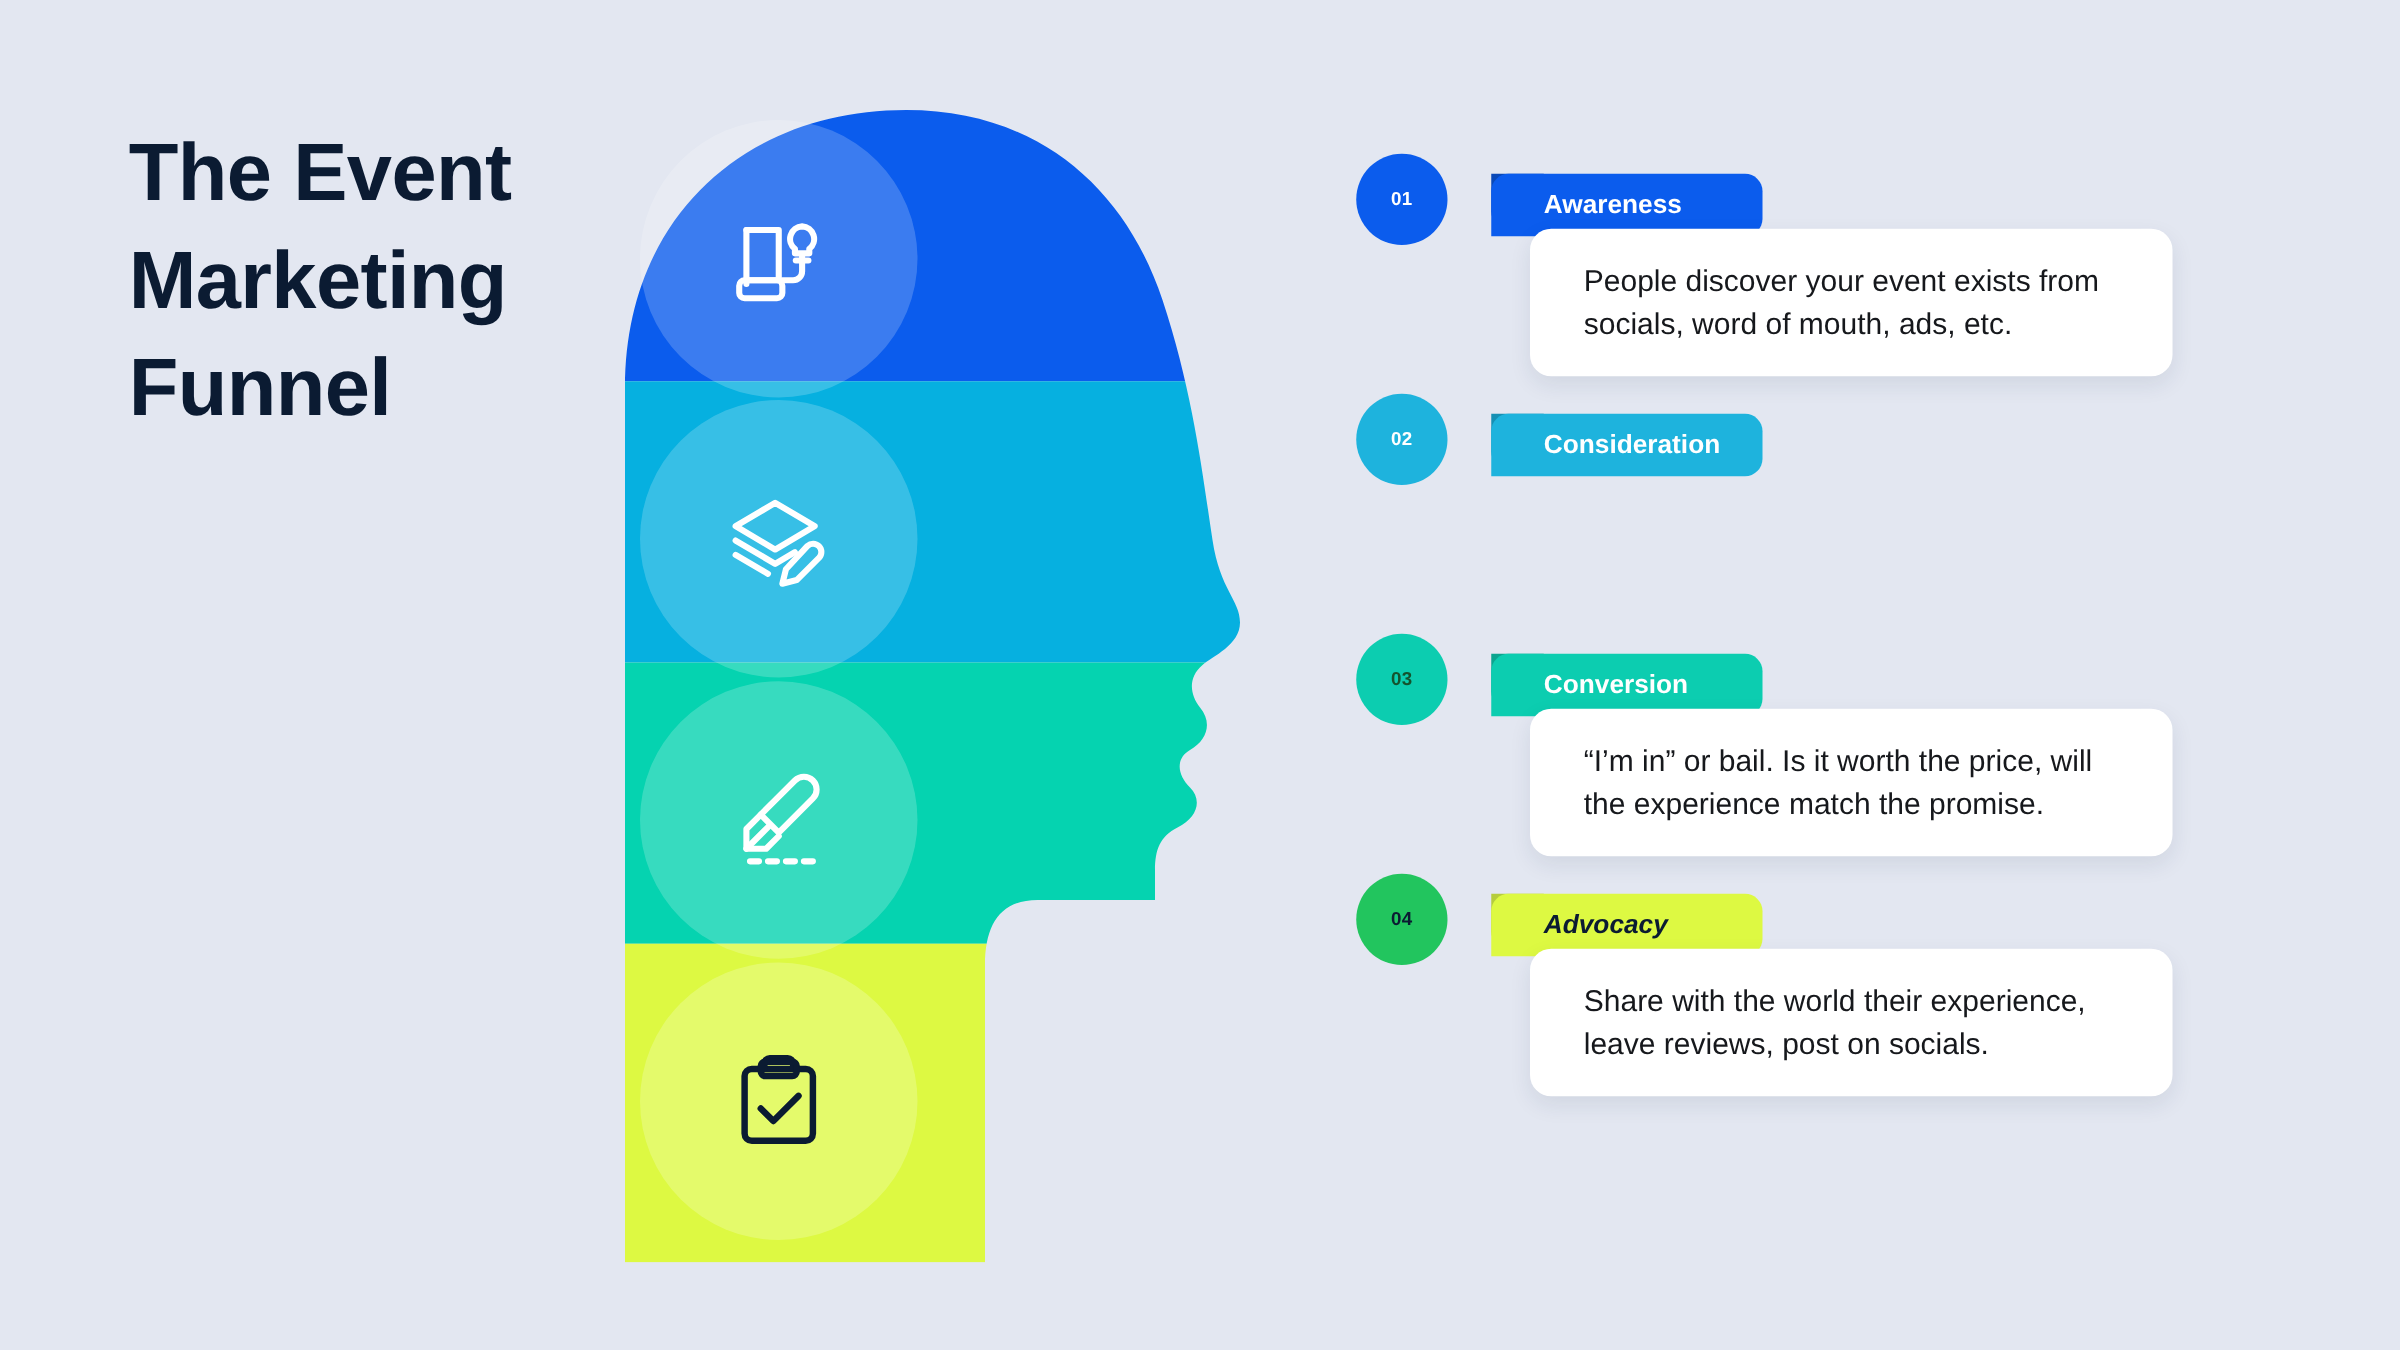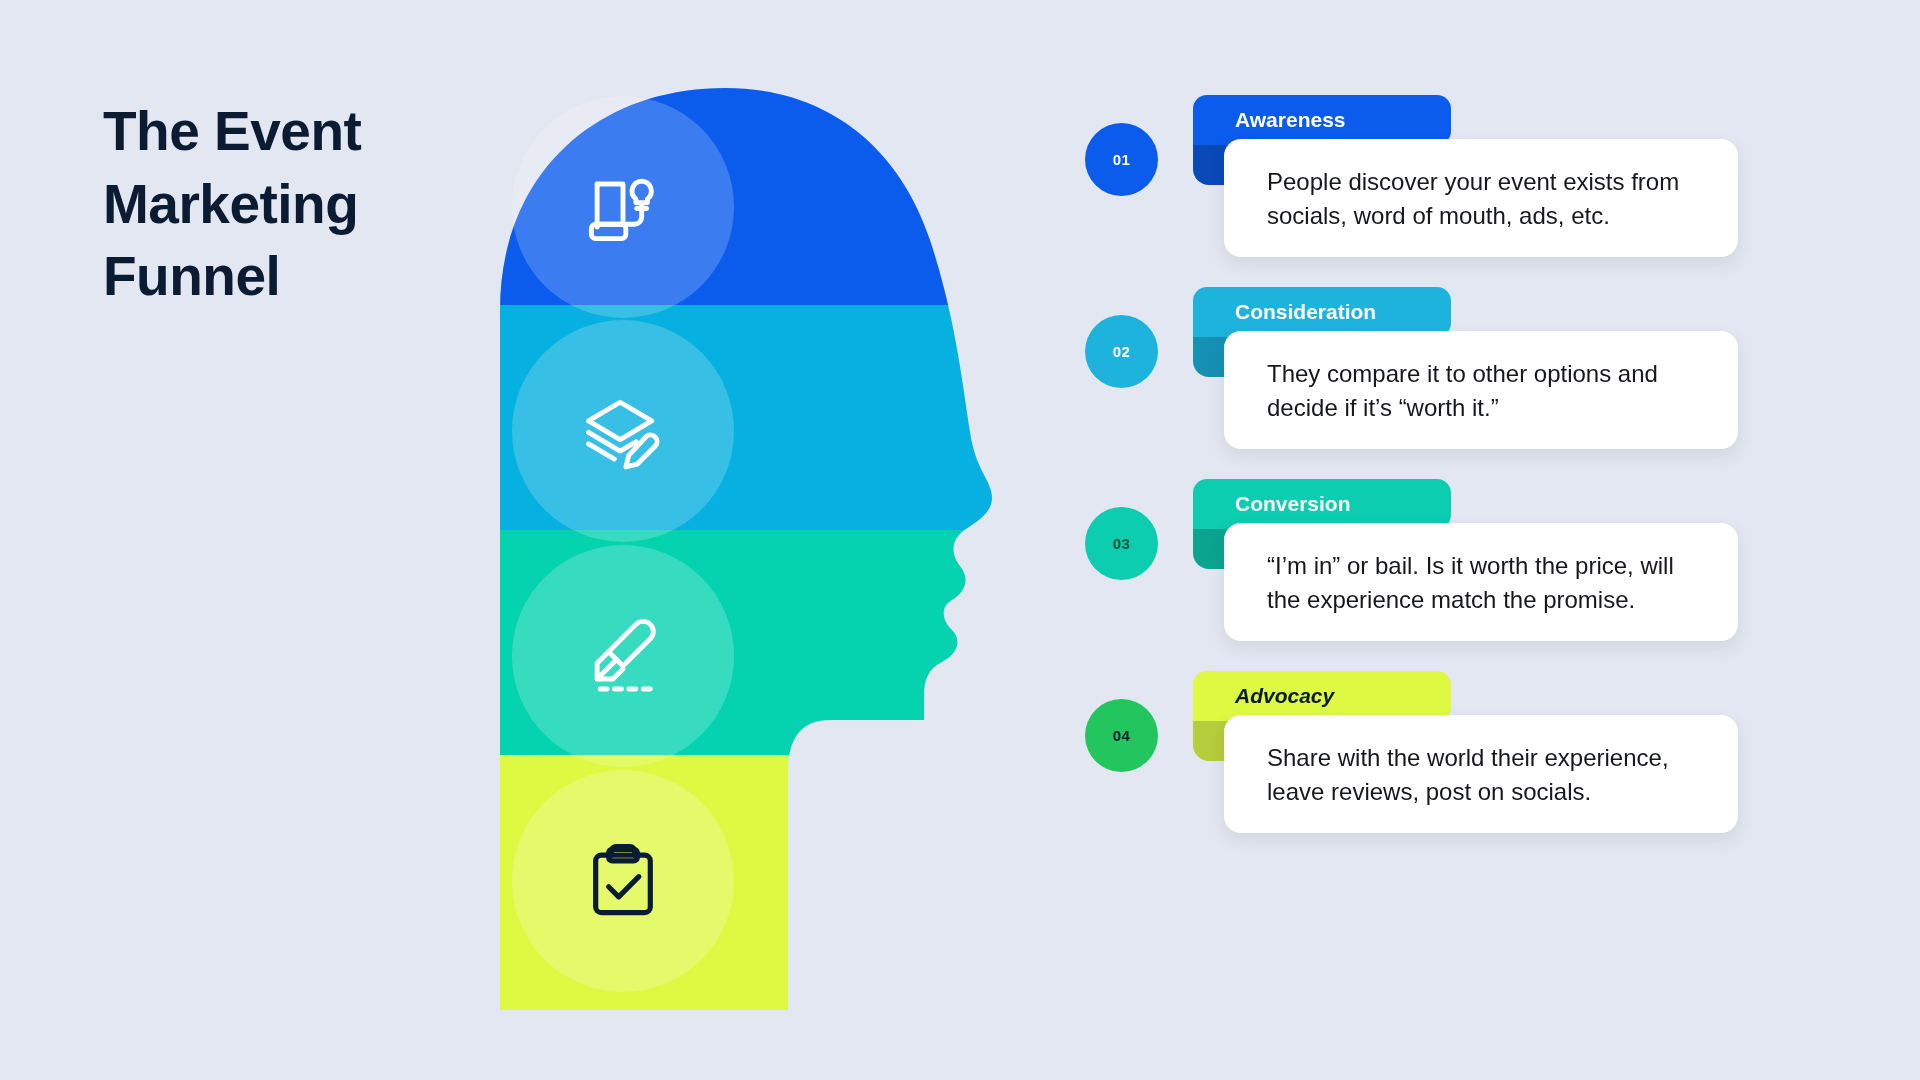--- a/index.html
+++ b/index.html
@@ -9,21 +9,21 @@
     font-family:"Liberation Sans", sans-serif;
     overflow:hidden;
   }
   #stage { position:relative; width:1920px; height:1080px; }
 
   
   .title {
     position:absolute;
     left:103px; top:95px;
     width:400px;
-    font-size:55px;
+    font-size:65px;
     font-weight:bold;
     line-height:1.32;
     letter-spacing:-0.5px;
     color:#0b1b32;
   }
   .title .ln { display:block; }
 
   
   #head-wrap {
     position:absolute;
@@ -65,27 +65,28 @@
     letter-spacing:0.4px;
   }
   .cardwrap {
     position:absolute;
     left:108px; top:0;
     width:545px;
   }
   .tab {
     position:relative;
     z-index:1;
-    width:258px;
+    width:217px;
     height:50px;
     border-radius:14px 14px 14px 0;
     display:flex; align-items:center;
     padding-left:42px;
     font-size:21px;
     font-weight:bold;
+    margin-top:44px;
   }
   .tab-foot {
     position:absolute;
     left:0; top:44px;
     width:42px; height:46px;
     border-radius:0 0 0 16px;
     z-index:0;
   }
   .card {
     position:relative;
@@ -206,23 +207,20 @@
 
     <div class="step">
       <div class="badge" style="background:#1eb3dd;color:#ffffff;">
         <span>02</span>
       </div>
       <div class="cardwrap">
         <div class="tab-foot" style="background:#1690b4;"></div>
         <div class="tab" style="background:#1eb3dd;color:#ffffff;">
           <span>Consideration</span>
         </div>
-        <div class="card">
-          <p>They compare it to other options and decide if it’s “worth it.”</p>
-        </div>
       </div>
     </div>
 
     <div class="step">
       <div class="badge" style="background:#0ccdb0;color:#14532d;">
         <span>03</span>
       </div>
       <div class="cardwrap">
         <div class="tab-foot" style="background:#0ba58f;"></div>
         <div class="tab" style="background:#0ccdb0;color:#ffffff;">

